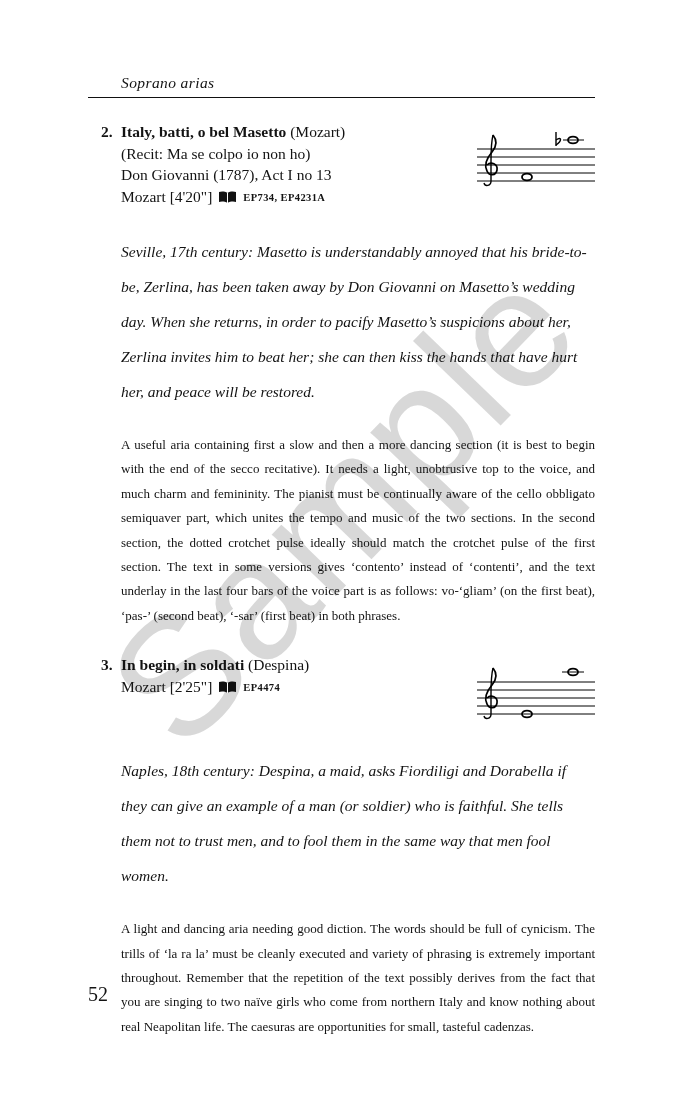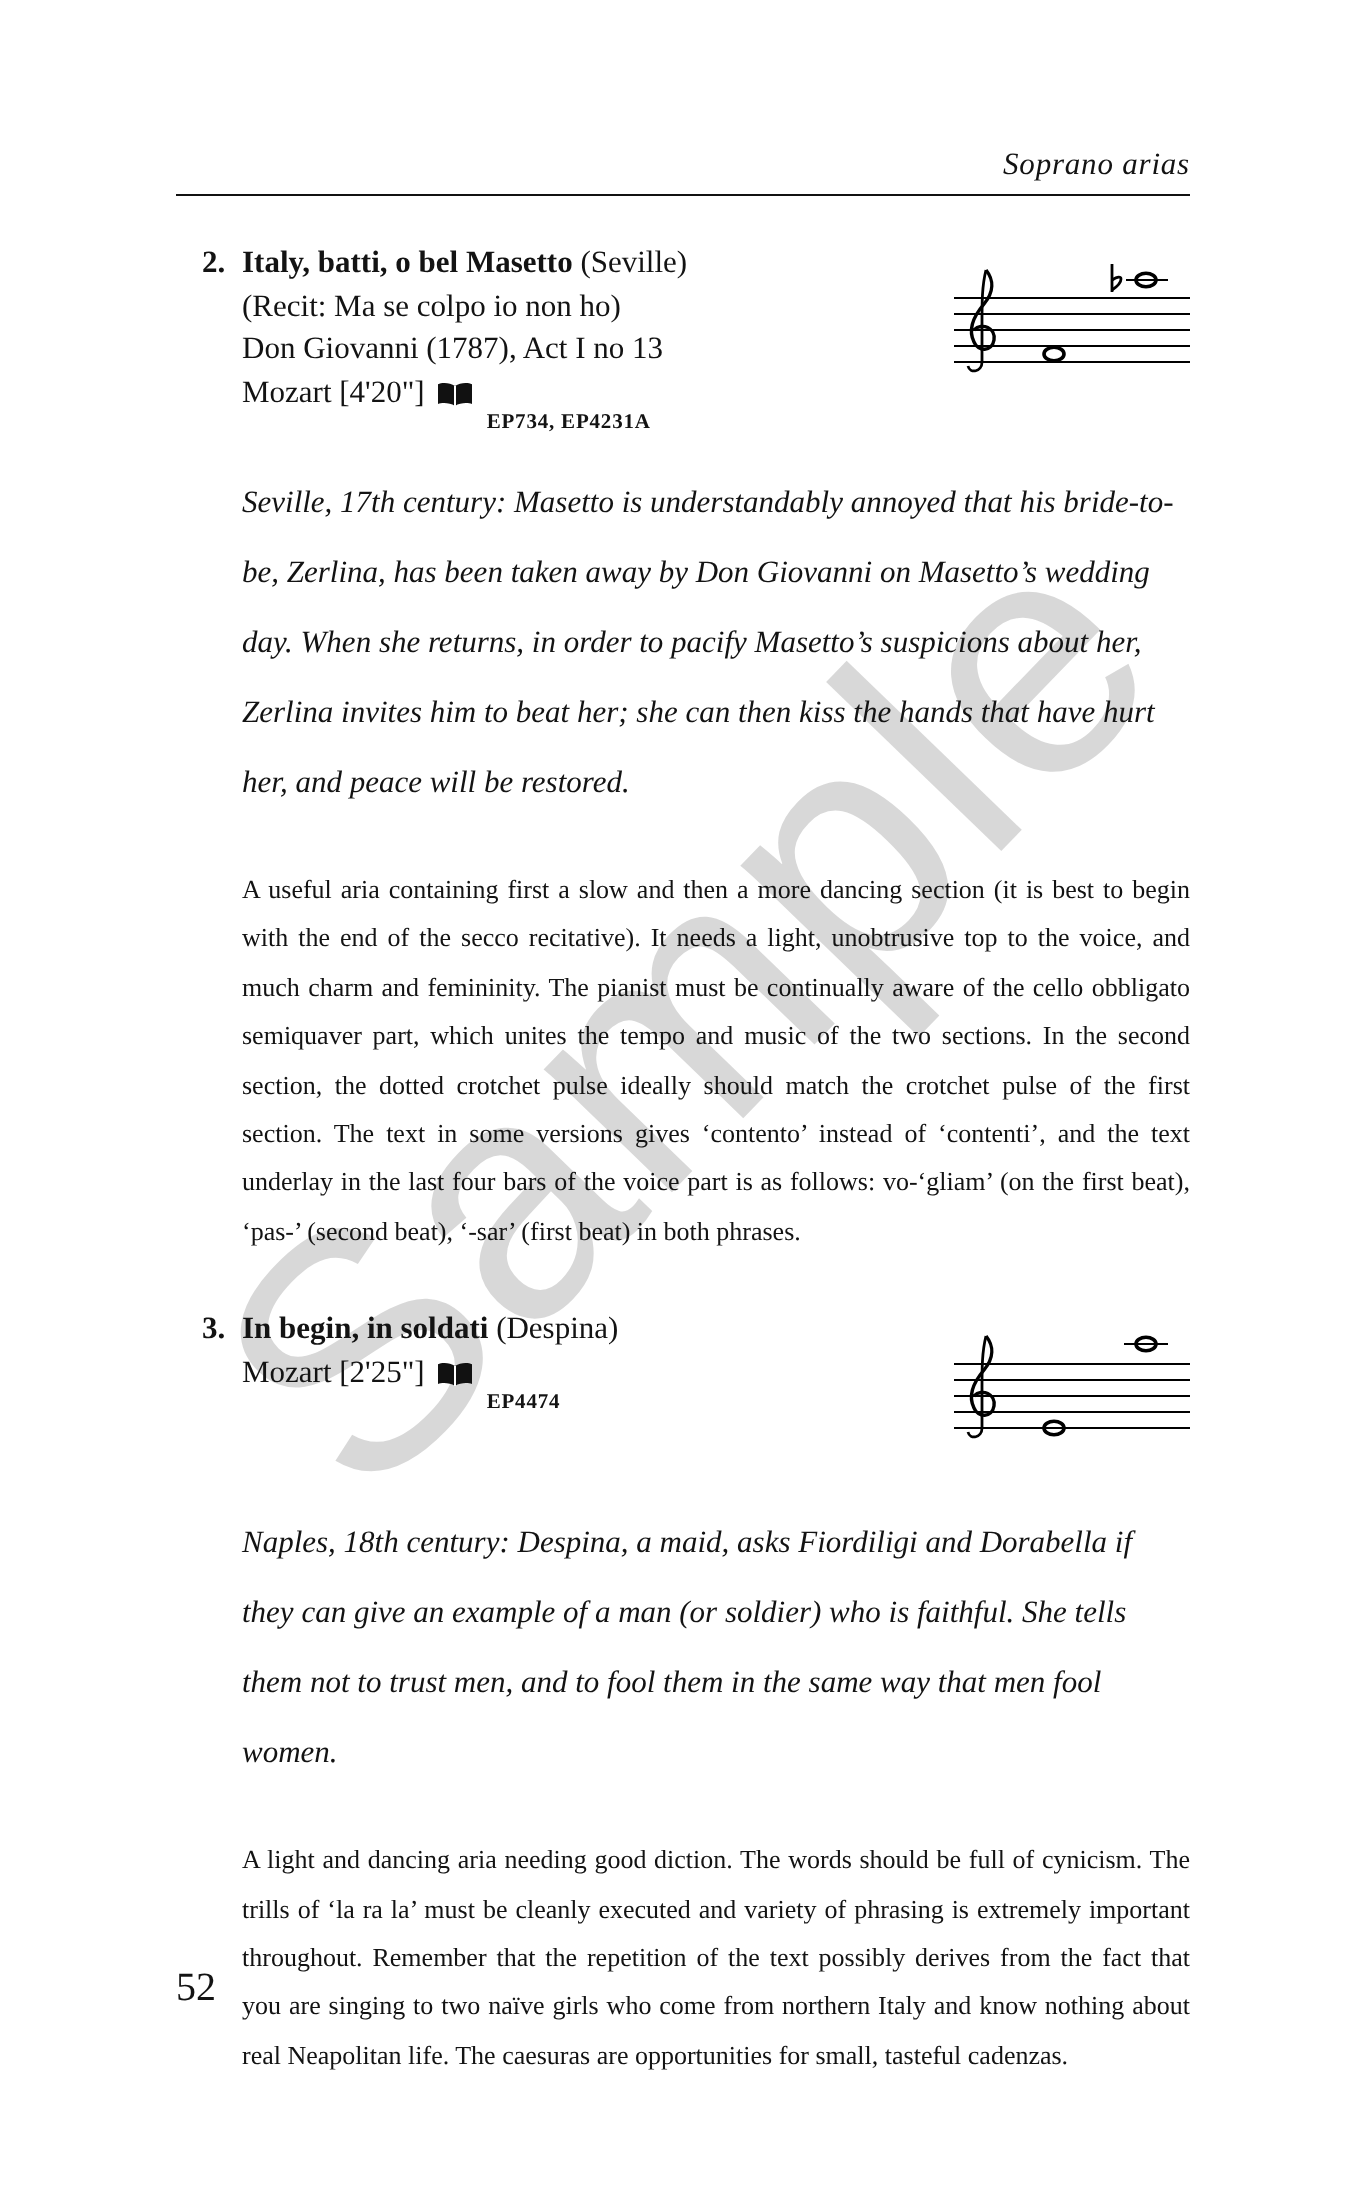--- a/index.html
+++ b/index.html
@@ -25,41 +25,40 @@
     letter-spacing:2px;
   }
   .content{
     position:relative;
     z-index:1;
     padding:74px 90px 0 88px;
   }
   .running-head{
     font-style:italic;
     font-size:15.5px;
-    margin-left:52px;
+    margin-left:33px;
     letter-spacing:.4px;
-    text-align:right;
   }
   .rule{
     border:0;border-top:1.6px solid #111;
     margin:5px 0 0 0;
   }
   .entry{padding-left:33px;margin-top:23px;}
   .entry-head{display:flex;justify-content:space-between;align-items:flex-start;}
   .head-left{font-size:15.5px;line-height:21.5px;}
   .title-line{position:relative;}
   .num{position:absolute;left:-20px;font-weight:bold;}
   .aria-title{font-weight:bold;}
   .staff-box{margin-top:10px;flex:0 0 auto;}
   .mozart-line{display:flex;align-items:center;gap:6px;}
   .editions{
     font-size:10.5px;
     letter-spacing:.4px;
     font-weight:bold;
-    position:relative;top:15px;
+    position:relative;top:1px;
   }
   .book-icon{position:relative;top:1px;}
   .synopsis{
     font-style:italic;
     font-size:15.5px;
     line-height:35px;
     margin:27px 0 0 0;
     text-align:left;
   }
   .commentary{
@@ -85,21 +84,21 @@
 
   <div class="content">
 
     <div class="running-head">Soprano arias</div>
     <hr class="rule">
 
     <section class="entry">
       <div class="entry-head">
         <div class="head-left">
           <div class="title-line">
-            <span class="num">2.</span><span class="aria-title">Italy, batti, o bel Masetto</span><span> (Seville)</span>
+            <span class="num">2.</span><span class="aria-title">Italy, batti, o bel Masetto</span><span> (Mozart)</span>
           </div>
           <div>(Recit: Ma se colpo io non ho)</div>
           <div>Don Giovanni (1787), Act I no 13</div>
           <div class="mozart-line">
             <span>Mozart [4'20"]</span>
             <svg class="book-icon" width="19" height="13" viewBox="0 0 19 13">
               <path d="M9.5 2 C 7 .2 3 .2 1 1.1 L1 11 C 3 10.2 7 10.3 9.5 12 C 12 10.3 16 10.2 18 11 L18 1.1 C 16 .2 12 .2 9.5 2 Z" fill="#111"></path>
               <path d="M9.5 2 L9.5 12" stroke="#fff" stroke-width="1"></path>
             </svg>
             <span class="editions">EP734, EP4231A</span>

